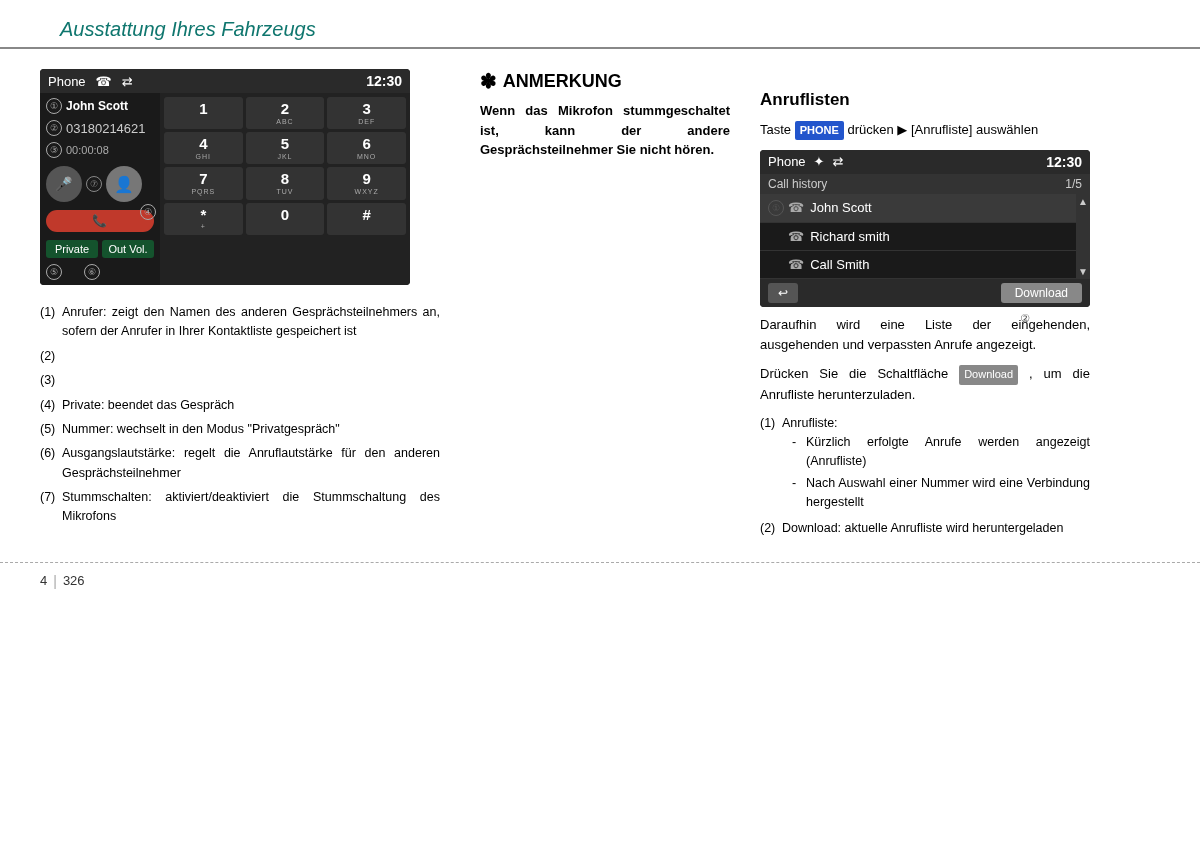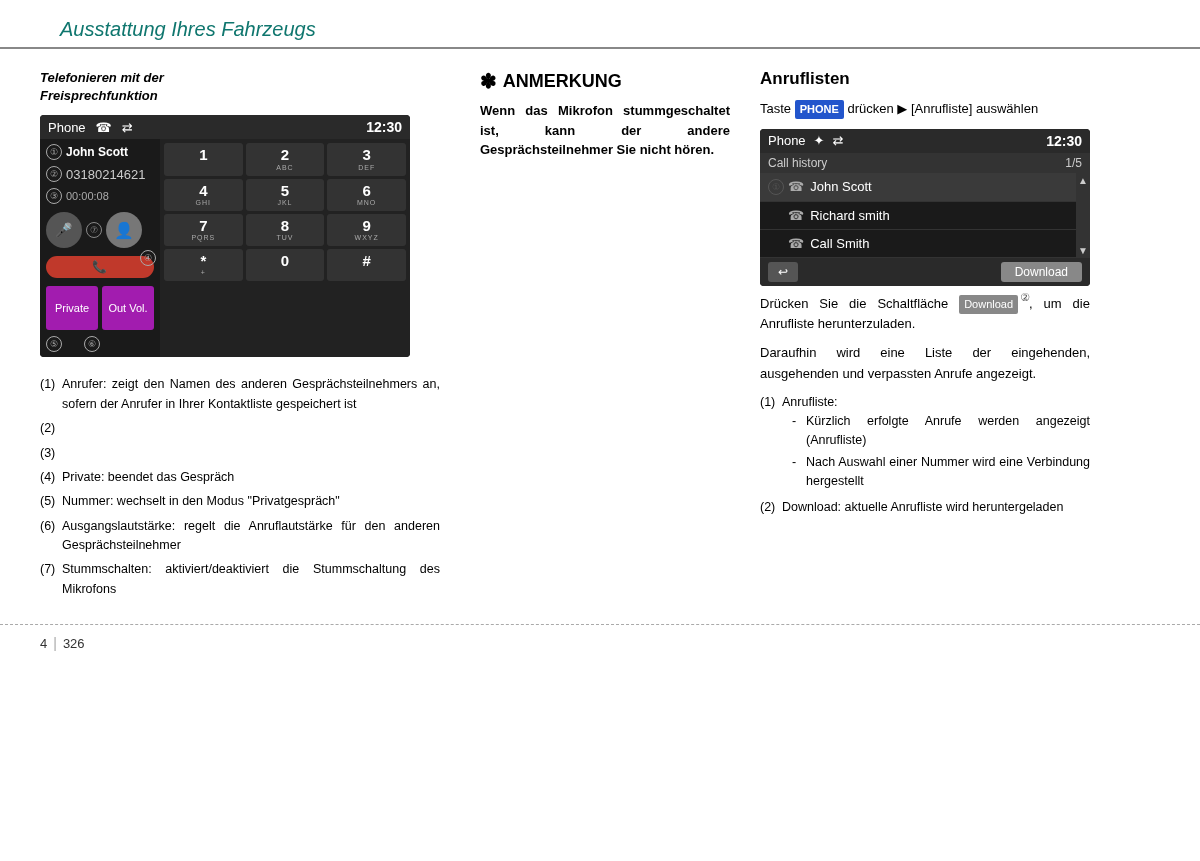--- a/index.html
+++ b/index.html
@@ -141,24 +141,24 @@
       justify-content: center;
       gap: 4px;
     }
 
     .phone-bottom-buttons {
       display: flex;
       gap: 4px;
       margin-top: 4px;
     }
     .phone-btn {
-      background: #a21caf;
+      background: #14532d;
       color: #fff;
       border-radius: 3px;
-      padding: 16px 6px;
+      padding: 3px 6px;
       font-size: 11px;
       text-align: center;
       flex: 1;
     }
 
     
     .phone-keypad {
       background: #222;
       flex: 1;
       padding: 4px;
@@ -232,20 +232,21 @@
       text-align: justify;
     }
     .anmerkung-text strong {
       font-weight: bold;
     }
 
     
     .right-col {
       width: 340px;
       padding-left: 10px;
+      margin-top: 21px;
     }
 
     .right-section-title {
       font-size: 17px;
       font-weight: bold;
       margin-bottom: 10px;
     }
 
     .taste-line {
       font-size: 13px;
@@ -434,24 +435,20 @@
 </head>
 <body>
 
 <div class="page-header">
   <div class="page-header-title">Ausstattung Ihres Fahrzeugs</div>
 </div>
 
 <div class="page-content">
 
   <div class="left-col">
-    <div class="section-title-italic">
-      <span>Telefonieren mit der</span><br>
-      <span>Freisprechfunktion</span>
-    </div>
 
     <div class="phone-ui">
 
       <div class="phone-status-bar">
         <div class="phone-status-left">
           <span>Phone</span>
           <span>☎</span>
           <span>⇄</span>
         </div>
         <span class="phone-status-time">12:30</span>
@@ -649,26 +646,26 @@
         <div class="phone2-footer">
           <div class="phone2-back-btn">
             <span>↩</span>
           </div>
           <div class="phone2-download-btn">Download</div>
         </div>
       </div>
       <div class="annotation-num">②</div>
     </div>
 
+    <div class="right-text">Daraufhin wird eine Liste der eingehenden, ausgehenden und verpassten Anrufe angezeigt.</div>
     <div class="right-text">
       <span>Drücken Sie die Schaltfläche</span>
       <span class="download-badge">Download</span>
       <span>, um die Anrufliste herunterzuladen.</span>
     </div>
-    <div class="right-text">Daraufhin wird eine Liste der eingehenden, ausgehenden und verpassten Anrufe angezeigt.</div>
 
     <ul class="right-num-list">
       <li>
         <span class="num-label">(1)</span>
         <span>
           Anrufliste:
           <ul class="right-sub-list">
             <li>
               <span class="sub-dash">- </span>
               <span>Kürzlich erfolgte Anrufe werden angezeigt (Anrufliste)</span>

